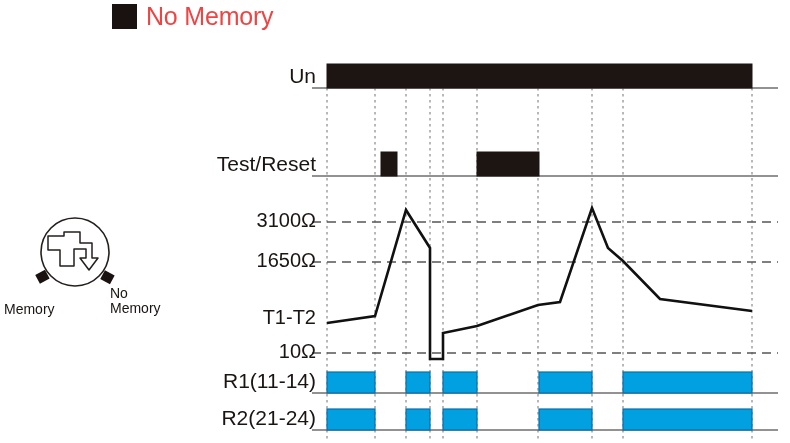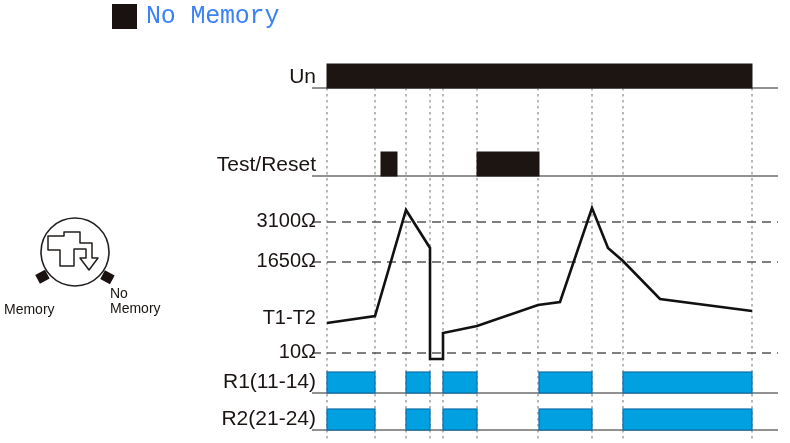--- a/index.html
+++ b/index.html
@@ -29,22 +29,21 @@
   #legend .swatch {
     width: 25px;
     height: 25px;
     background: #1a1210;
     display: block;
   }
   #legend .legend-text {
     font-size: 25px;
     letter-spacing: -0.2px;
     line-height: 1;
-    color: #3b82f6;
-    font-family: Liberation Mono, monospace;
+    color: #ef4444;
   }
 
   
   #mode-selector {
     position: absolute;
     left: 2px;
     top: 208px;
     width: 196px;
     height: 96px;
   }

